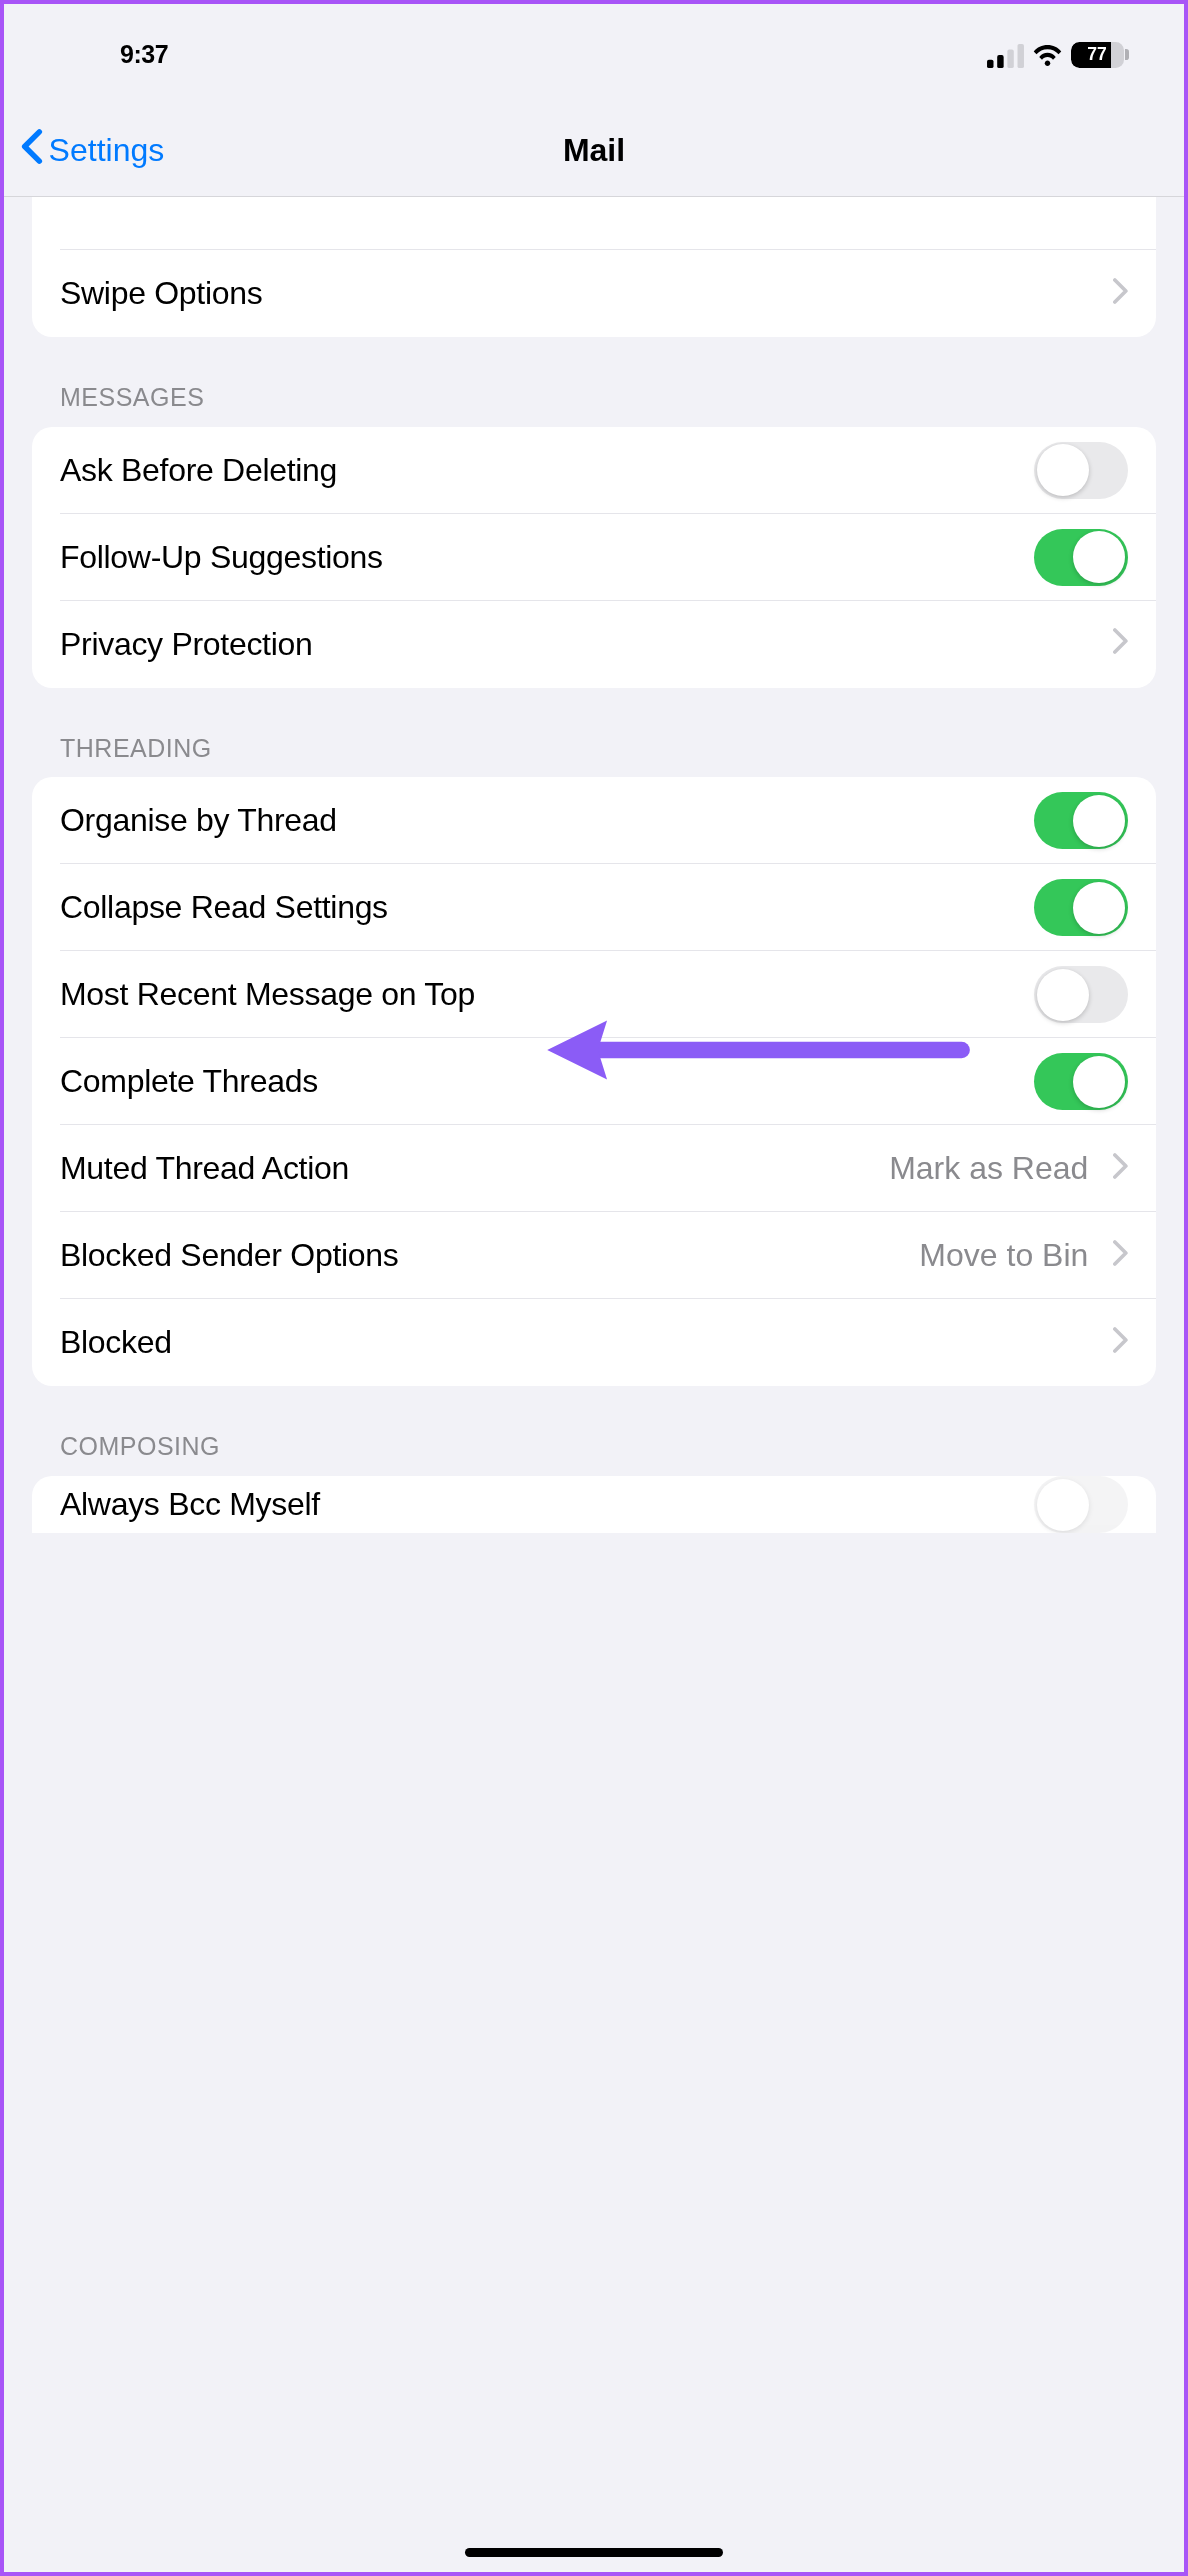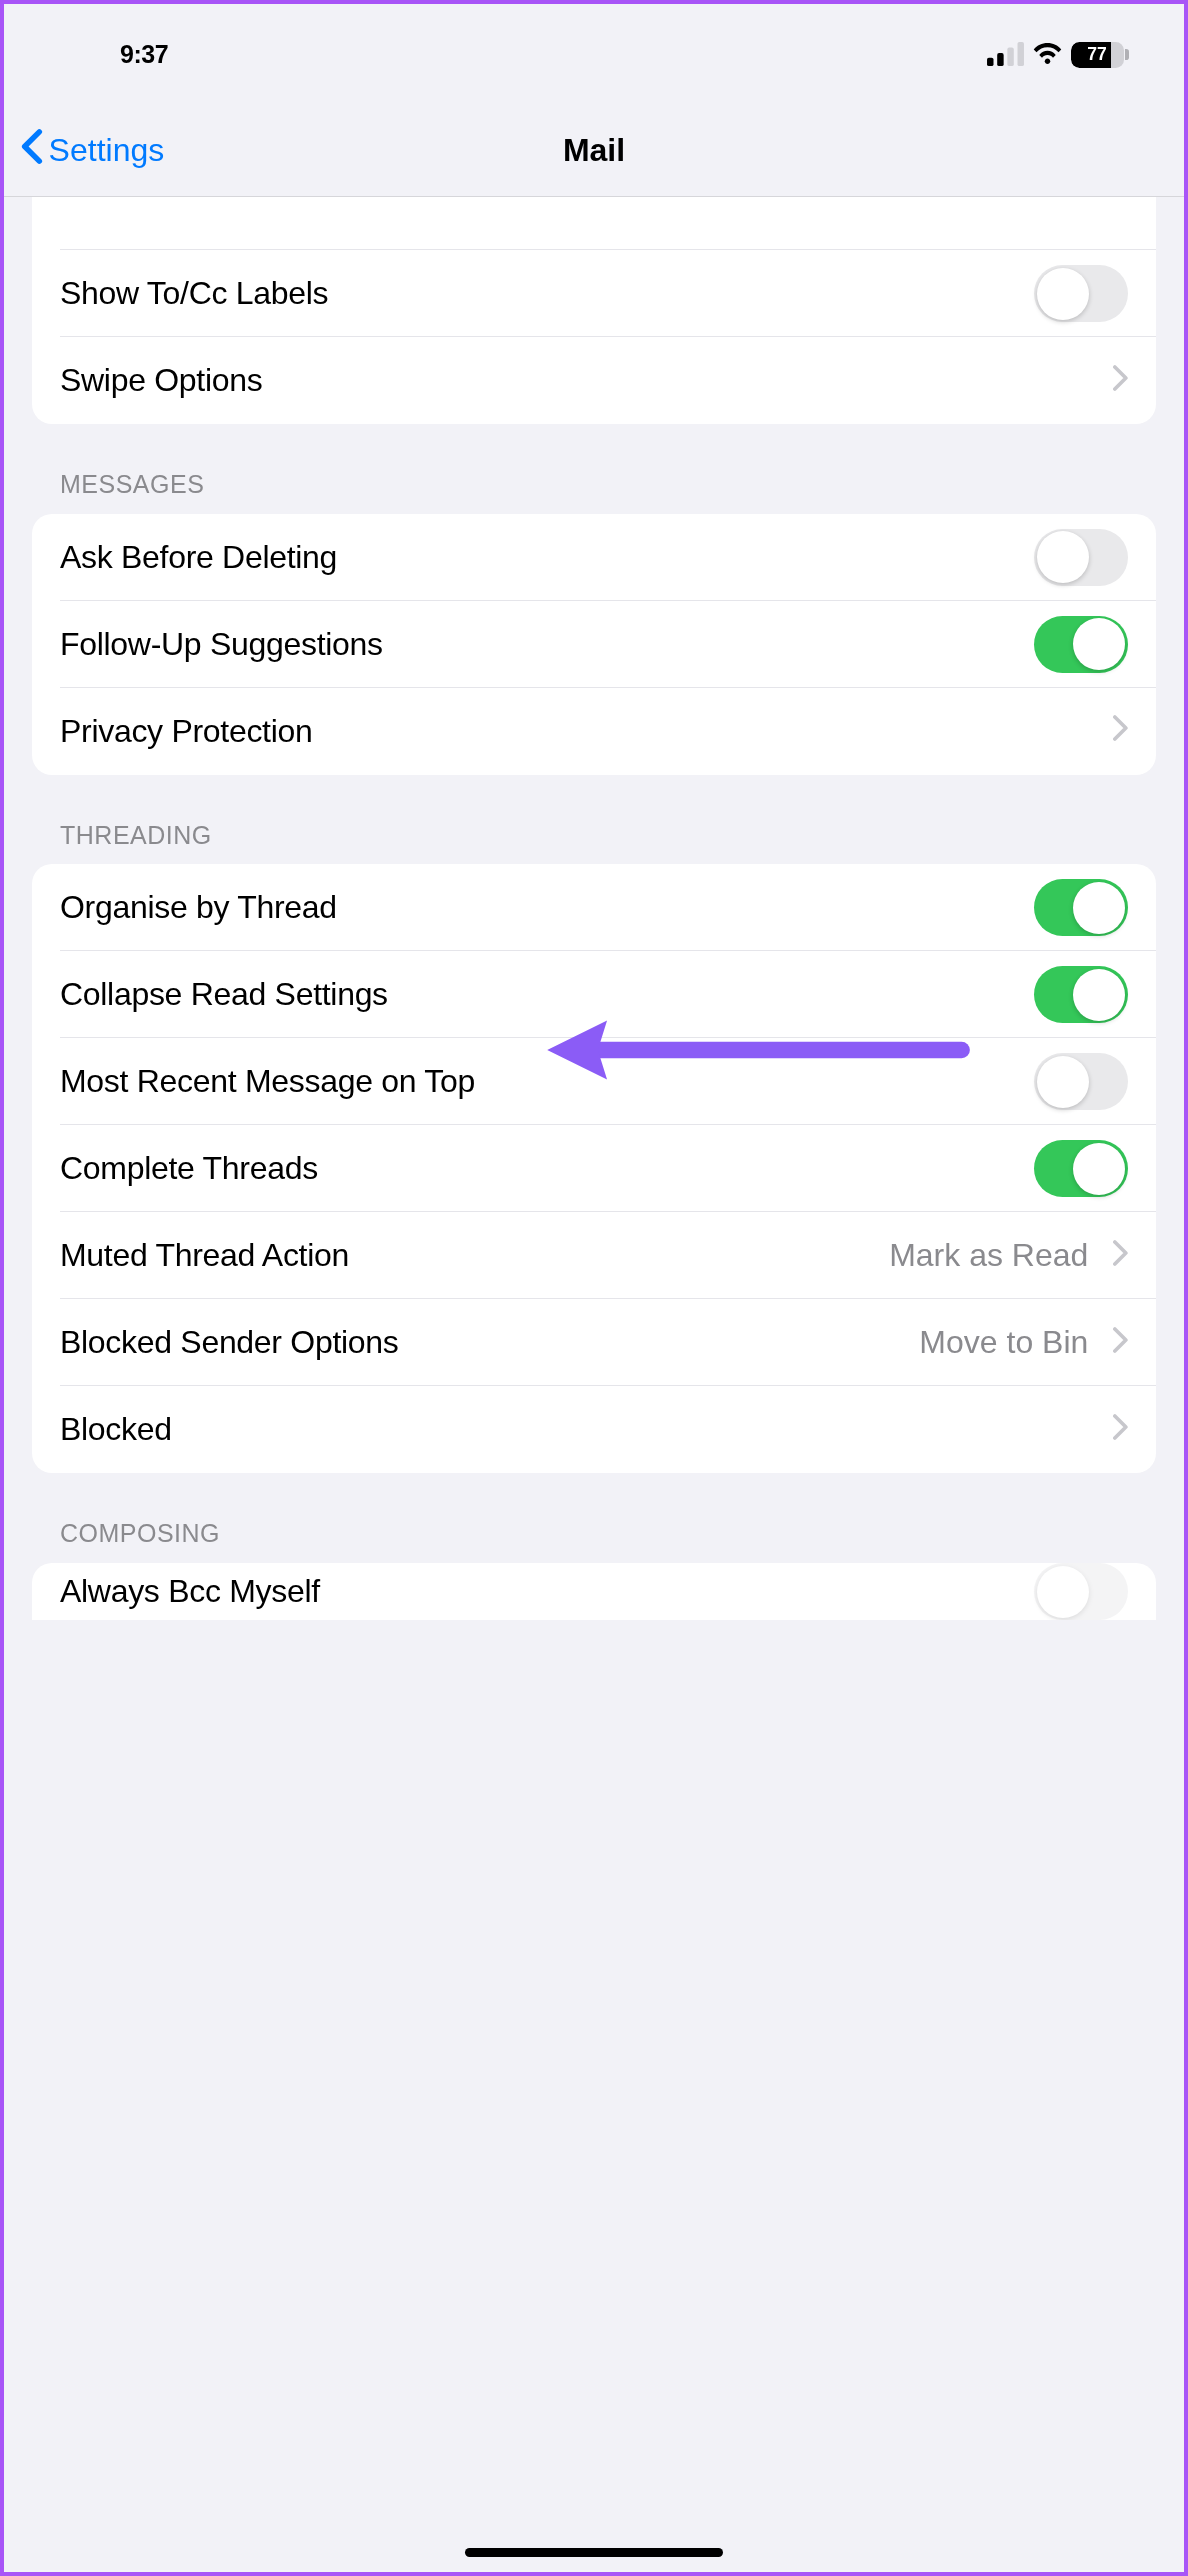--- a/index.html
+++ b/index.html
@@ -26,21 +26,21 @@
       font-size: 31px;
       font-weight: 600;
     }
     .status-time {
       font-size: 25px;
       font-weight: 700;
       letter-spacing: -0.5px;
     }
     .status-icons {
       display: flex;
-      align-items: flex-start;
+      align-items: flex-end;
       gap: 7px;
     }
     .signal-icon svg, .wifi-icon svg {
       display: block;
     }
     .battery {
       display: flex;
       align-items: center;
       position: relative;
     }
@@ -248,26 +248,20 @@
     <span>Settings</span>
   </div>
   <div class="nav-title">Mail</div>
 </div>
 
 <div class="content">
 
   <div class="section section-partial-top">
     <div class="row partial-first-row"></div>
     <div class="row">
-      <span class="row-label">Show To/Cc Labels</span>
-      <div class="toggle toggle-off">
-          <div class="toggle-knob"></div>
-        </div>
-    </div>
-    <div class="row">
       <span class="row-label">Swipe Options</span>
       <span class="chevron">
         <svg width="14.7" height="26" viewBox="0 0 16 28">
             <path d="M 2 2 L 14 14 L 2 26" stroke="#c7c7cc" stroke-width="4" fill="none" stroke-linecap="round" stroke-linejoin="round"></path>
           </svg>
       </span>
     </div>
   </div>
 
   <div class="section-header">MESSAGES</div>

